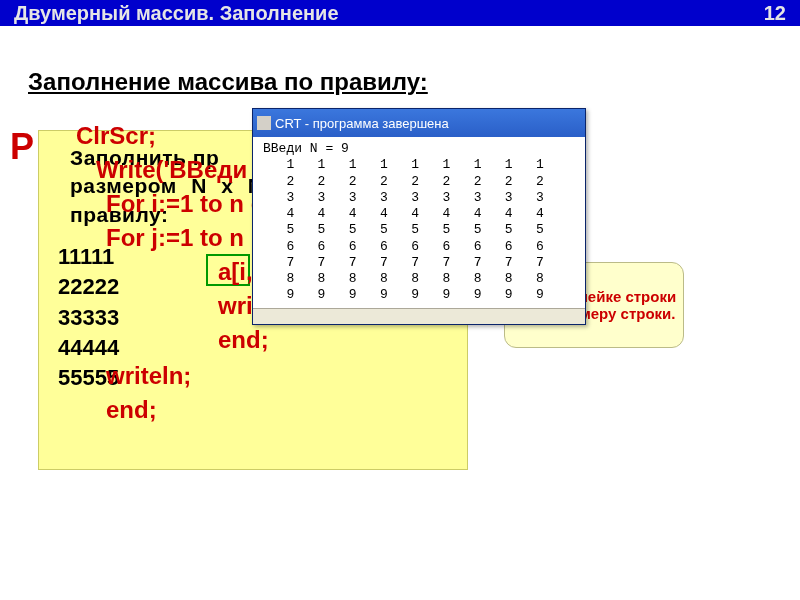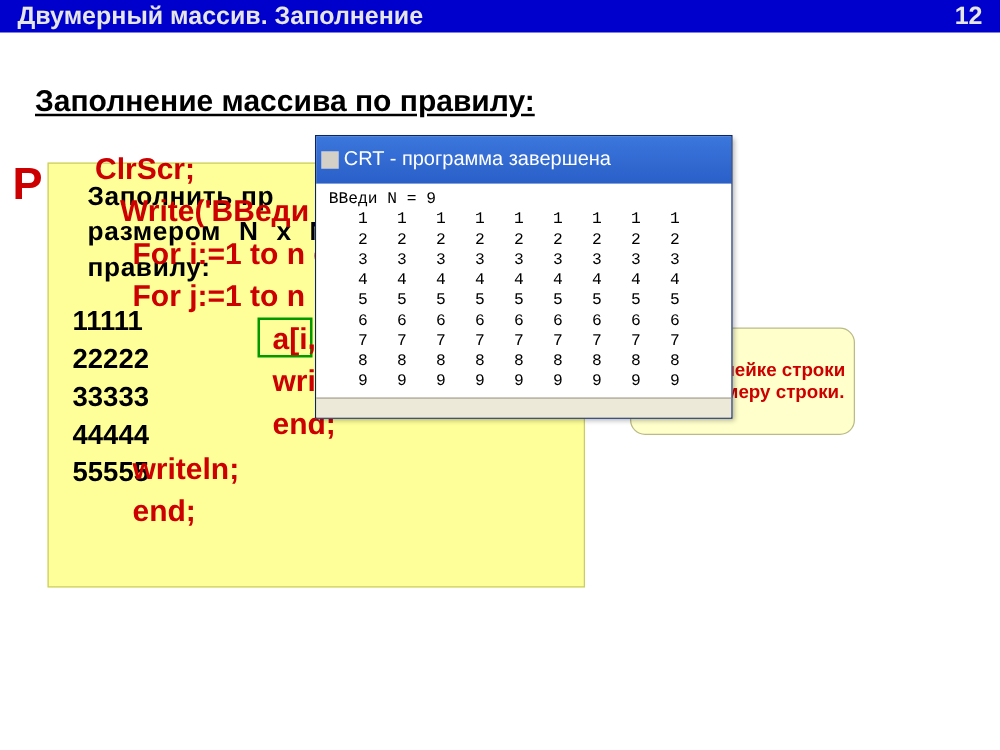--- a/index.html
+++ b/index.html
@@ -29,21 +29,21 @@
   .c6 { left: 218px; top: 178px; }
   .c7 { left: 218px; top: 212px; }
   .c8 { left: 106px; top: 248px; }
   .c9 { left: 106px; top: 282px; }
   
   .green-box { position: absolute; left: 206px; top: 140px; width: 44px; height: 32px; border: 2px solid #009900; }
   
   .tip-box { position: absolute; left: 504px; top: 148px; width: 180px; height: 86px; background: #ffffcc; border: 1px solid #bbbb88; border-radius: 12px; display: flex; align-items: center; justify-content: center; text-align: center; font-size: 15px; font-weight: bold; color: #cc0000; padding: 4px; }
   
   .crt-window { position: absolute; left: 252px; top: -6px; width: 334px; background: #ece9d8; border: 1px solid #0a246a; box-shadow: 2px 2px 4px rgba(0,0,0,0.3); }
-  .crt-titlebar { background: linear-gradient(#3b77dd,#2a5fc8); height: 38px; display: flex; align-items: center; padding: 0 4px; color: #fff; font-size: 16px; gap: 4px; }
+  .crt-titlebar { background: linear-gradient(#3b77dd,#2a5fc8); height: 28px; display: flex; align-items: center; padding: 0 4px; color: #fff; font-size: 13px; gap: 4px; }
   .crt-titlebar .icon { width: 14px; height: 14px; background: #d4d0c8; display: inline-block; }
   .crt-body { background: #fff; padding: 4px 10px; font-family: "Courier New", monospace; font-size: 13px; line-height: 1.25; color: #000000; }
   .crt-body .row { white-space: pre; }
   .crt-status { height: 16px; background: #ece9d8; border-top: 1px solid #aca899; }
 </style>
 </head>
 <body>
 
 <div class="header">
   <span>Двумерный массив. Заполнение</span>

